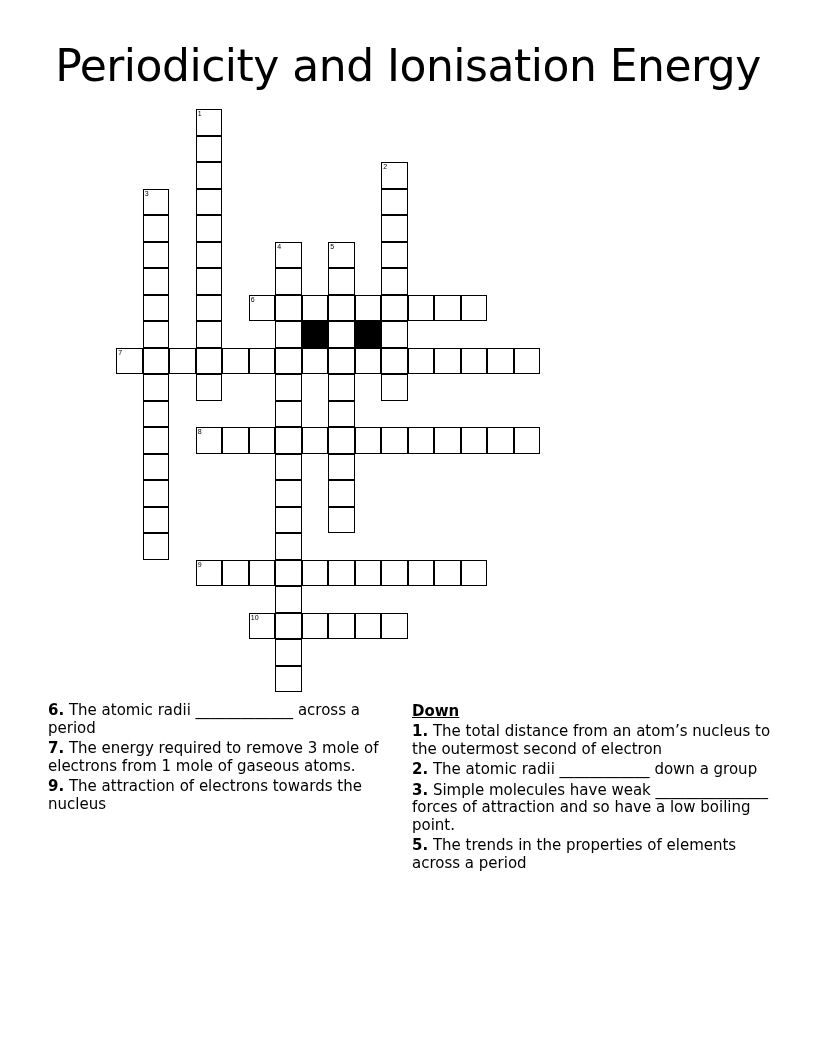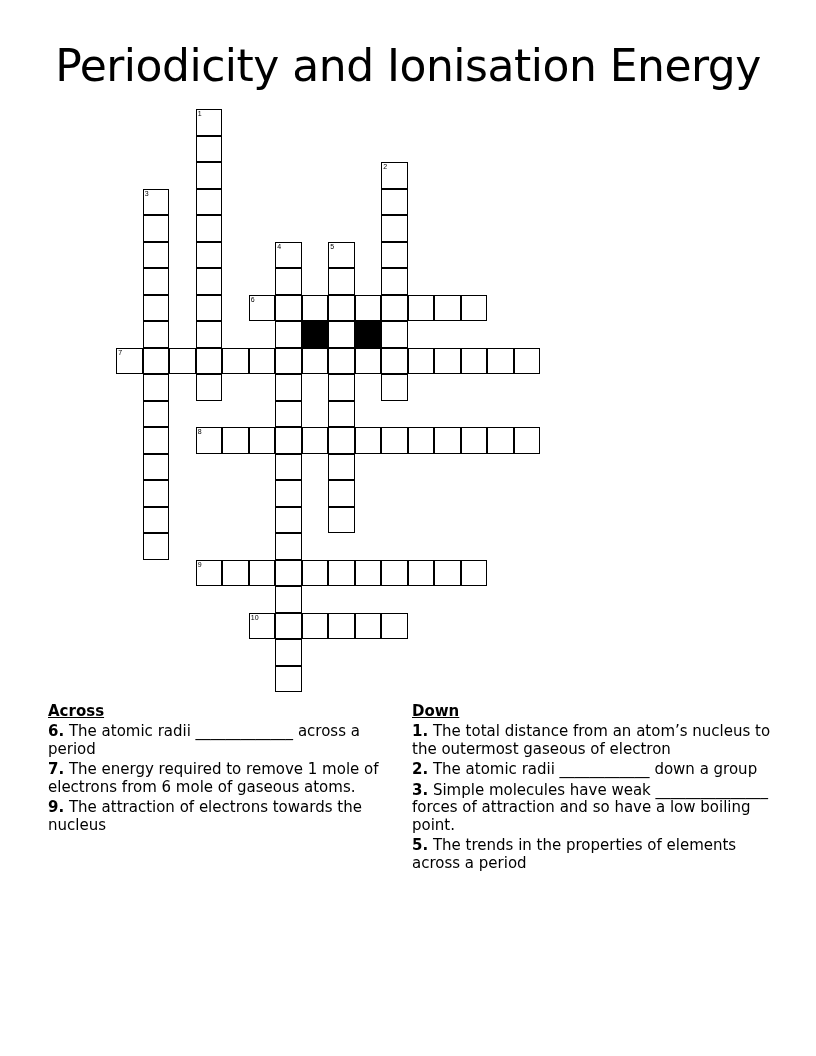--- a/index.html
+++ b/index.html
@@ -145,25 +145,24 @@
     </div>
     <div class="cell" style="left: 185.5px; top: 503.5px;"></div>
     <div class="cell" style="left: 212px; top: 503.5px;"></div>
     <div class="cell" style="left: 238.5px; top: 503.5px;"></div>
     <div class="cell" style="left: 265px; top: 503.5px;"></div>
     <div class="cell black" style="left: 185.5px; top: 212px;"></div>
     <div class="cell black" style="left: 238.5px; top: 212px;"></div>
   </div>
 
 <div class="clues across">
-  <h2>Across</h2>
   <div class="clue"><b>6.</b> <span>The atomic radii _____________ across a period</span></div>
-  <div class="clue"><b>7.</b> <span>The energy required to remove 1 mole of electrons from 6 mole of gaseous atoms.</span></div>
+  <div class="clue"><b>7.</b> <span>The energy required to remove 3 mole of electrons from 1 mole of gaseous atoms.</span></div>
   <div class="clue"><b>9.</b> <span>The attraction of electrons towards the nucleus</span></div>
 </div>
 
 <div class="clues down">
   <h2>Down</h2>
-  <div class="clue"><b>1.</b> <span>The total distance from an atom’s nucleus to the outermost gaseous of electron</span></div>
+  <div class="clue"><b>1.</b> <span>The total distance from an atom’s nucleus to the outermost second of electron</span></div>
   <div class="clue"><b>2.</b> <span>The atomic radii ____________ down a group</span></div>
   <div class="clue"><b>3.</b> <span>Simple molecules have weak _______________ forces of attraction and so have a low boiling point.</span></div>
   <div class="clue"><b>5.</b> <span>The trends in the properties of elements across a period</span></div>
 </div>
 
 </body></html>

